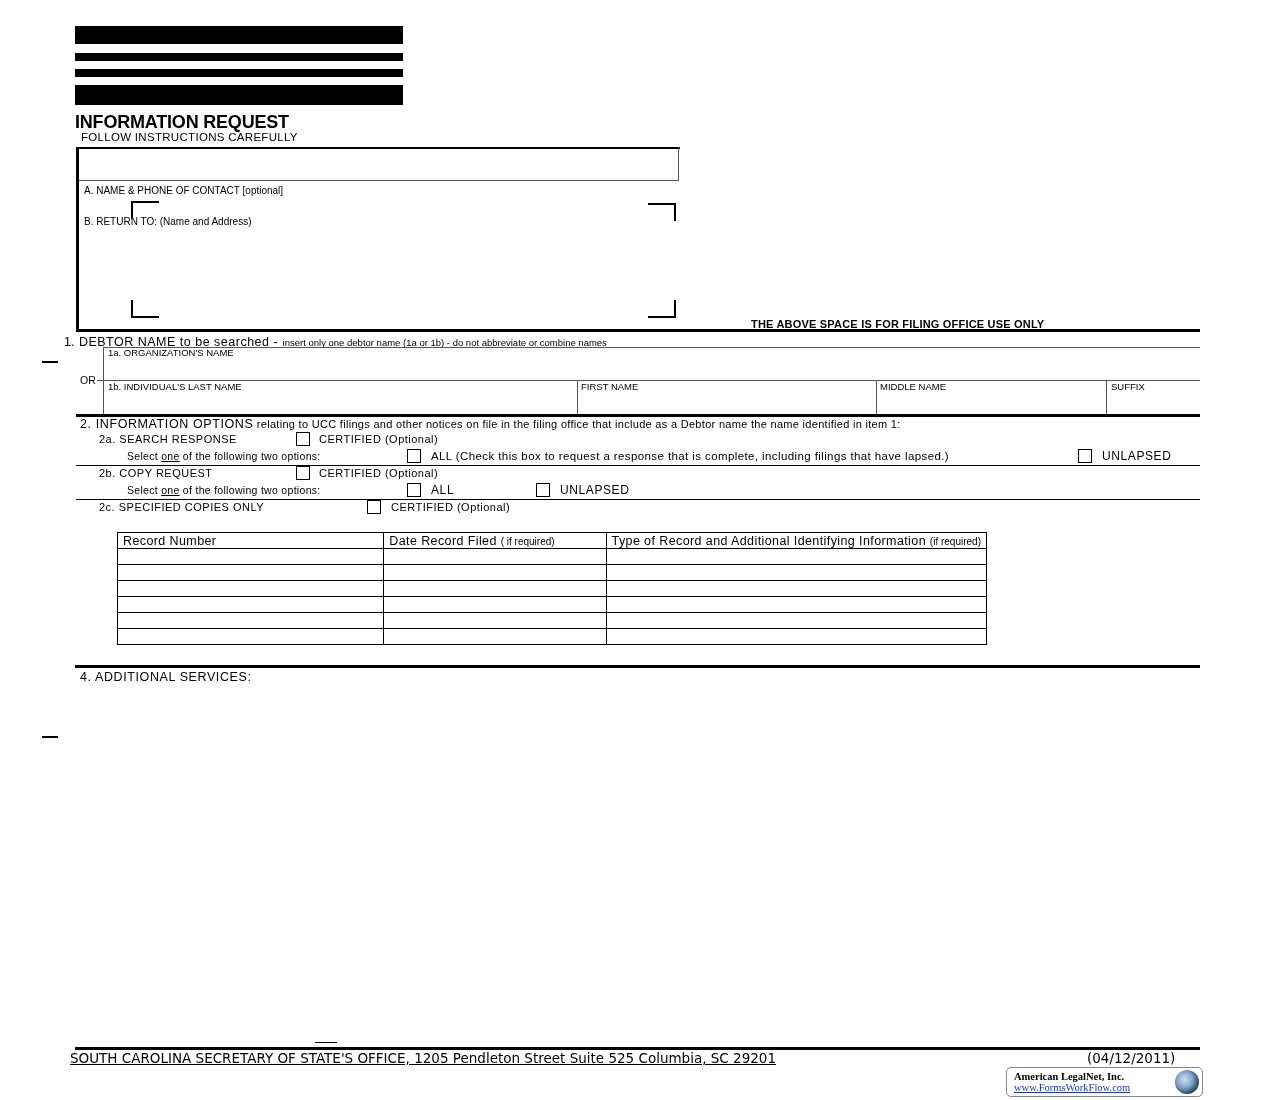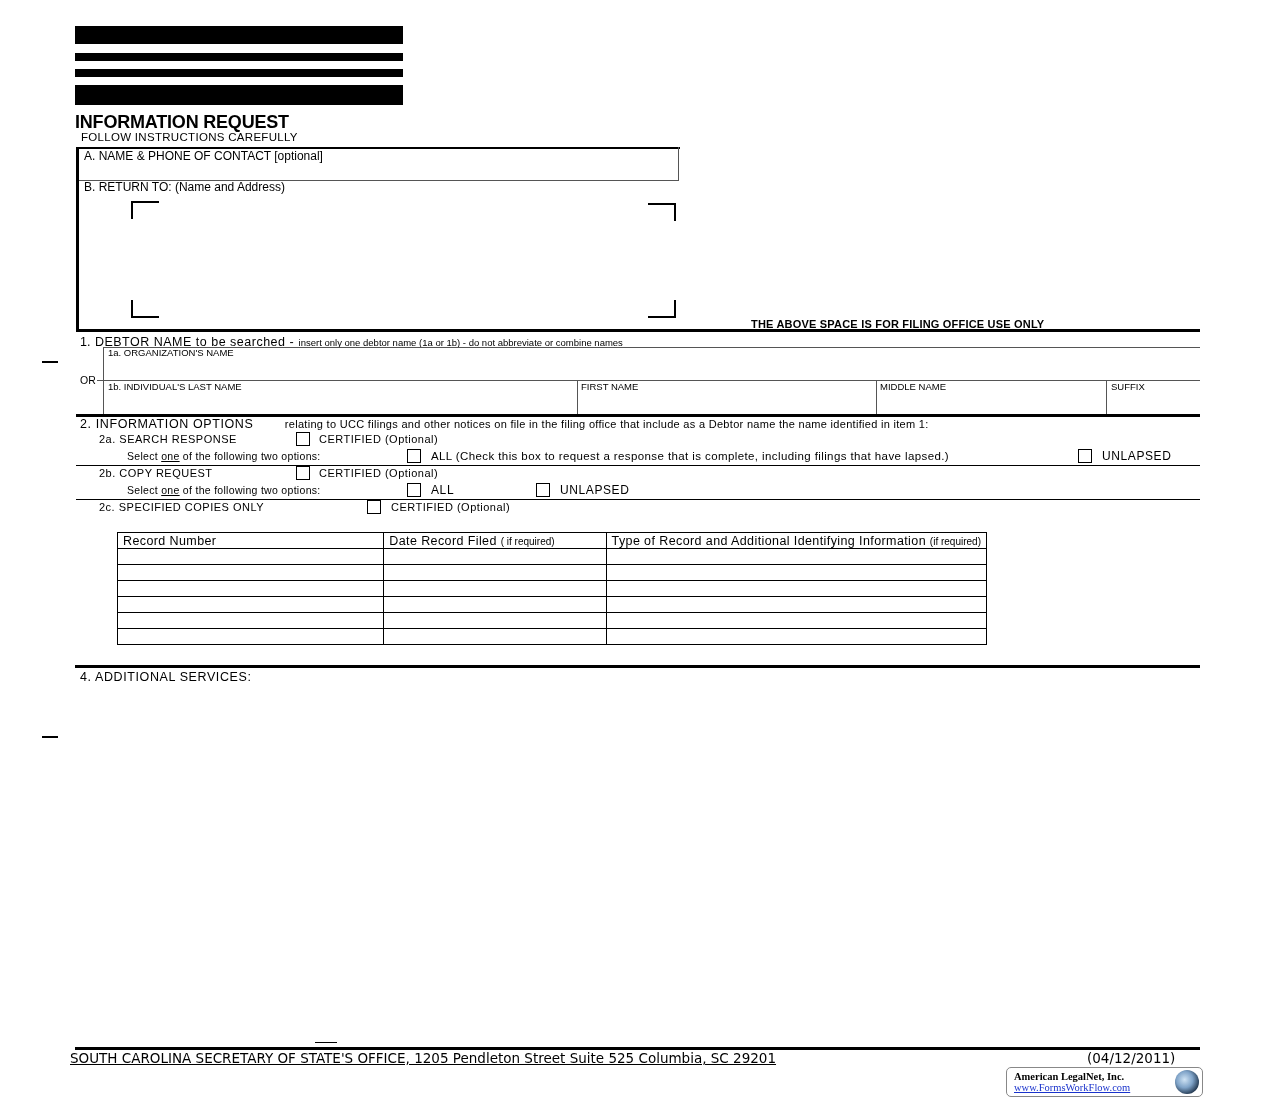--- a/index.html
+++ b/index.html
@@ -1,21 +1,21 @@
 <!DOCTYPE html>
 <html><head>
 <meta charset="utf-8">
 <style>
   html, body { margin: 0; padding: 0; background: #ffffff; }
   body { width: 1275px; height: 1100px; position: relative; overflow: hidden; font-family: "Liberation Sans", sans-serif; color: #000; }
   .abs { position: absolute; }
   .bar { position: absolute; left: 75px; width: 328px; background: #000; }
   .title { left: 75px; top: 112px; font-size: 18px; font-weight: bold; letter-spacing: -0.2px; }
   .subtitle { left: 75px; top: 131px; font-size: 11.5px; letter-spacing: 0.3px; margin-left: 6px; }
-  .lbl { font-size: 12px; white-space: nowrap; }
+  .lbl { font-size: 10px; white-space: nowrap; margin-top: 36px; }
   .lbl-sm { font-size: 9.5px; white-space: nowrap; }
   .hline { position: absolute; background: #000; }
   .vline { position: absolute; background: #000; }
   .greyline { position: absolute; background: #555; }
   .corner { position: absolute; width: 26px; height: 16px; border-color: #000; border-style: solid; border-width: 0; }
   .txt12 { font-size: 12px; letter-spacing: 0.6px; white-space: nowrap; }
   .txt11 { font-size: 11px; letter-spacing: 0.5px; white-space: nowrap; }
   .chk { position: absolute; width: 14px; height: 14px; border: 1.5px solid #000; background: #fff; box-sizing: border-box; }
   u { text-decoration: underline; }
   table.rec { position: absolute; left: 117px; top: 532px; width: 870px; border-collapse: collapse; }
@@ -51,21 +51,21 @@
 <div class="abs" style="left:133px;top:203px;width:540px;height:112px;"></div>
 
 <div class="corner" style="left:131px;top:201px;border-top-width:2px;border-left-width:2px;"></div>
 <div class="corner" style="left:648px;top:203px;border-top-width:2px;border-right-width:2px;"></div>
 <div class="corner" style="left:131px;top:300px;border-bottom-width:2px;border-left-width:2px;"></div>
 <div class="corner" style="left:648px;top:300px;border-bottom-width:2px;border-right-width:2px;"></div>
 
 <div class="abs" style="left:751px;top:318px;font-size:11px;font-weight:bold;letter-spacing:0.2px;">THE ABOVE SPACE IS FOR FILING OFFICE USE ONLY</div>
 
 <div class="hline" style="left:76px;top:329px;width:1124px;height:3px;"></div>
-<div class="abs" style="left:80px;top:332px;white-space:nowrap;text-align:right;">
+<div class="abs" style="left:64px;top:332px;white-space:nowrap;text-align:right;">
   <span style="font-size:12.5px;">1.</span>
   <span style="font-size:12.5px;letter-spacing:0.5px;">DEBTOR NAME to be searched -</span>
   <span style="font-size:9.5px;">
     <span>insert only </span><u>one</u><span> debtor name (1a or 1b) - do not abbreviate or combine names</span>
   </span>
 </div>
 
 <div class="abs" style="left:42px;top:361px;width:16px;height:1.5px;background:#000;"></div>
 
 <div class="greyline" style="left:103px;top:347px;width:1097px;height:1px;"></div>
@@ -87,21 +87,21 @@
 <div class="greyline" style="left:876px;top:380px;width:1px;height:35px;"></div>
 <div class="abs lbl-sm" style="left:880px;top:381px;">MIDDLE NAME</div>
 <div class="abs" style="left:878px;top:393px;width:226px;height:20px;"></div>
 
 <div class="greyline" style="left:1106px;top:380px;width:1px;height:35px;"></div>
 <div class="abs lbl-sm" style="left:1111px;top:381px;">SUFFIX</div>
 <div class="abs" style="left:1108px;top:393px;width:91px;height:20px;"></div>
 
 <div class="hline" style="left:76px;top:414px;width:1124px;height:3px;"></div>
 <div class="abs txt11" style="left:80px;top:417px;">
-  <span style="font-size:12.5px;letter-spacing:0.6px;">2. INFORMATION OPTIONS</span><span style="letter-spacing:0.3px;padding-left:28px;"> relating to UCC filings and other notices on file in the filing office that include as a Debtor name the name identified in item 1:</span>
+  <span style="font-size:12.5px;letter-spacing:0.6px;">2. INFORMATION OPTIONS</span><span style="letter-spacing:0.3px;"> relating to UCC filings and other notices on file in the filing office that include as a Debtor name the name identified in item 1:</span>
 </div>
 
 <div class="abs txt11" style="left:99px;top:433px;">2a.  SEARCH RESPONSE</div>
 <div class="chk" style="left:296px;top:432px;"></div>
 <div class="abs txt11" style="left:319px;top:433px;">CERTIFIED (Optional)</div>
 
 <div class="abs txt11" style="left:127px;top:450px;font-size:10.5px;letter-spacing:0.3px;">
   <span>Select </span><u>one</u><span> of the following two options:</span>
 </div>
 <div class="chk" style="left:407px;top:449px;"></div>

